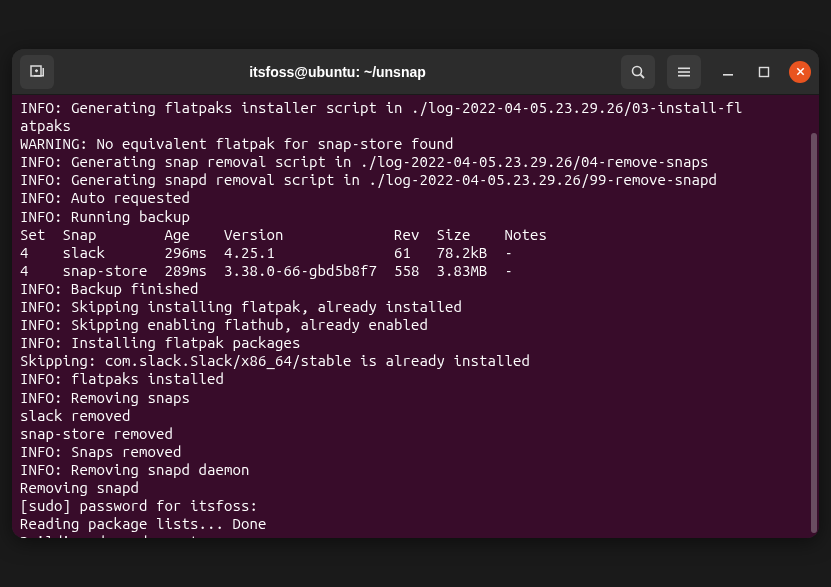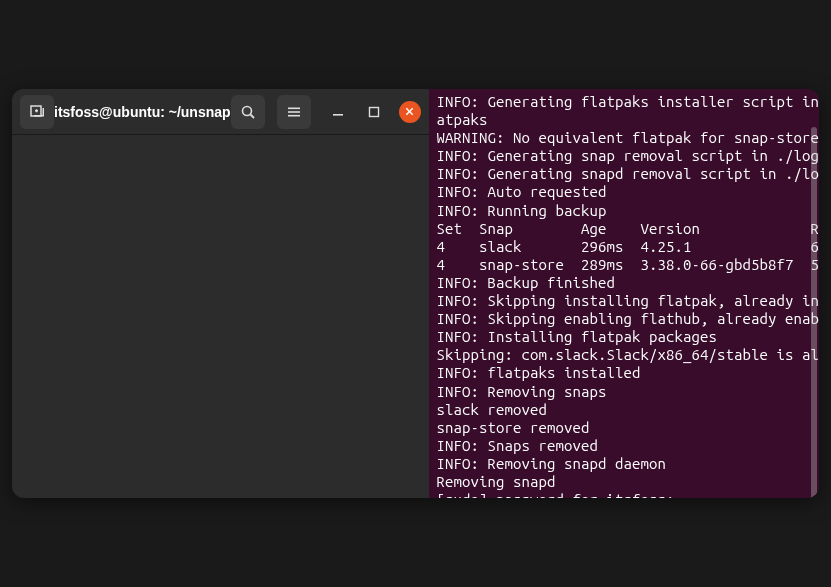--- a/index.html
+++ b/index.html
@@ -11,25 +11,26 @@
       background: #1a1a1a;
       width: 831px;
       height: 587px;
       font-family: sans-serif;
       display: flex;
       align-items: center;
       justify-content: center;
     }
     .window {
       width: 807px;
-      height: 409px;
+      height: 489px;
       background: #2c2c2c;
       border-radius: 12px;
       overflow: hidden;
       display: flex;
+      flex-direction: column;
       box-shadow: 0 4px 20px rgba(0,0,0,0.5);
     }
     .titlebar {
       height: 46px;
       background: #2c2c2c;
       display: flex;
       align-items: center;
       justify-content: space-between;
       padding: 0 8px;
       border-bottom: 1px solid #1a1a1a;

